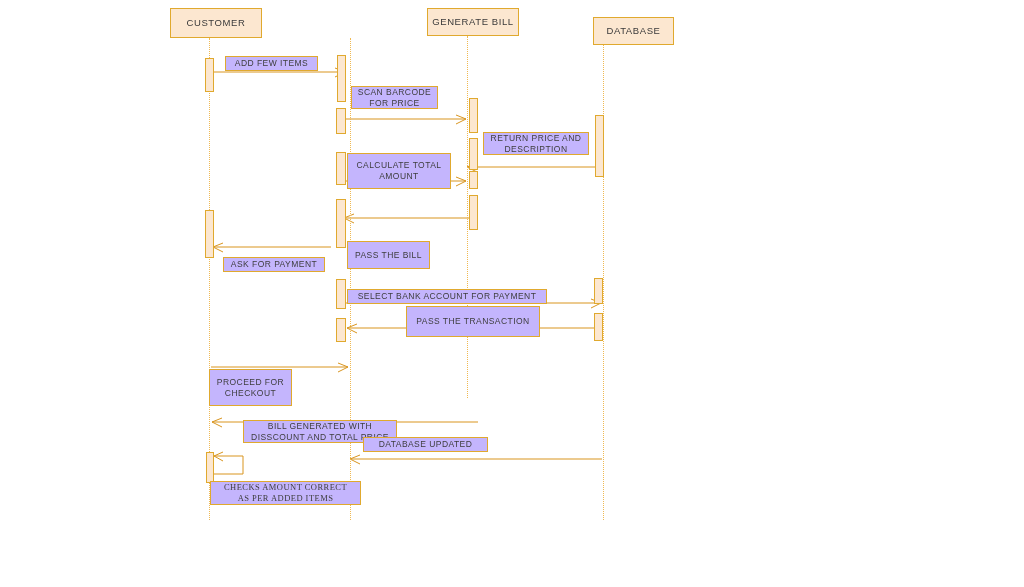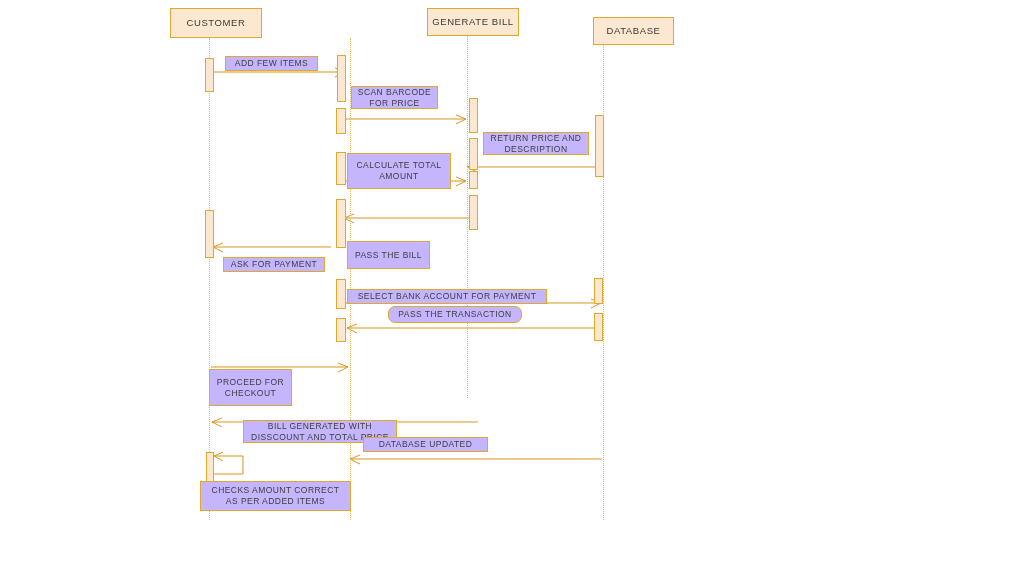--- a/index.html
+++ b/index.html
@@ -127,21 +127,21 @@
     <div class="msg-label" style="left: 225px; top: 56px; width: 93px; height: 15px;">ADD FEW ITEMS</div>
     <div class="msg-label" style="left: 351px; top: 86px; width: 87px; height: 23px;">SCAN BARCODE
 FOR PRICE</div>
     <div class="msg-label" style="left: 483px; top: 132px; width: 106px; height: 23px;">RETURN PRICE AND
 DESCRIPTION</div>
     <div class="msg-label" style="left: 347px; top: 153px; width: 104px; height: 36px;">CALCULATE TOTAL
 AMOUNT</div>
     <div class="msg-label" style="left: 347px; top: 201px; width: 83px; height: 28px; margin-top: 40px;">PASS THE BILL</div>
     <div class="msg-label" style="left: 223px; top: 257px; width: 102px; height: 15px;">ASK FOR PAYMENT</div>
     <div class="msg-label" style="left: 347px; top: 271px; width: 200px; height: 15px; margin-top: 18px;">SELECT BANK ACCOUNT FOR PAYMENT</div>
-    <div class="msg-label" style="left: 388px; top: 306px; width: 134px; height: 17px; border-radius: 7px;">PASS THE TRANSACTION</div>
+    <div class="msg-label" style="left: 406px; top: 306px; width: 134px; height: 31px;">PASS THE TRANSACTION</div>
     <div class="msg-label" style="left: 209px; top: 369px; width: 83px; height: 37px;">PROCEED FOR
 CHECKOUT</div>
     <div class="msg-label" style="left: 243px; top: 396px; width: 154px; height: 23px; margin-top: 24px;">BILL GENERATED WITH
 DISSCOUNT AND TOTAL PRICE</div>
     <div class="msg-label" style="left: 363px; top: 437px; width: 125px; height: 15px;">DATABASE UPDATED</div>
-    <div class="msg-label" style="left: 200px; top: 481px; width: 151px; height: 30px;">CHECKS AMOUNT CORRECT
+    <div class="msg-label" style="left: 210px; top: 481px; width: 151px; height: 24px; font-family: Liberation Serif, serif;">CHECKS AMOUNT CORRECT
 AS PER ADDED ITEMS</div>
   </div>
 
 </body></html>

